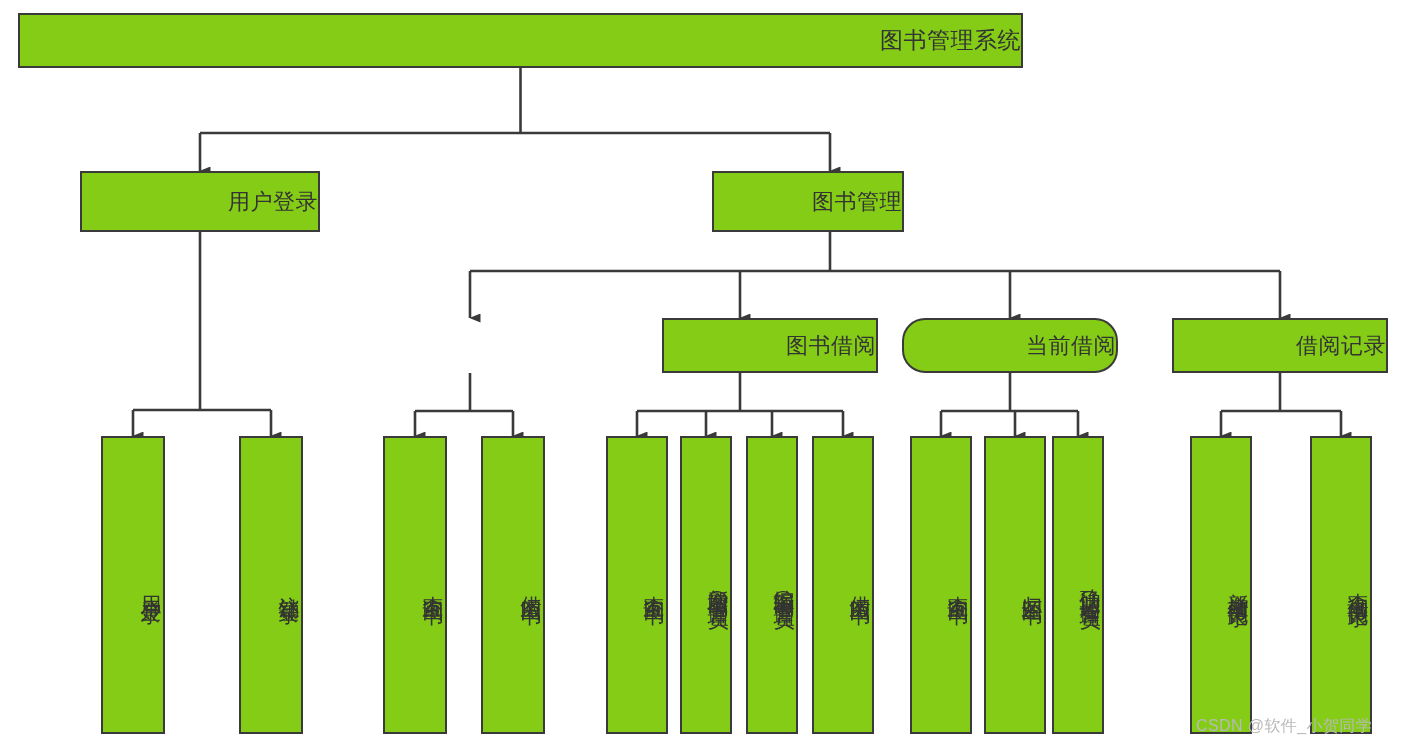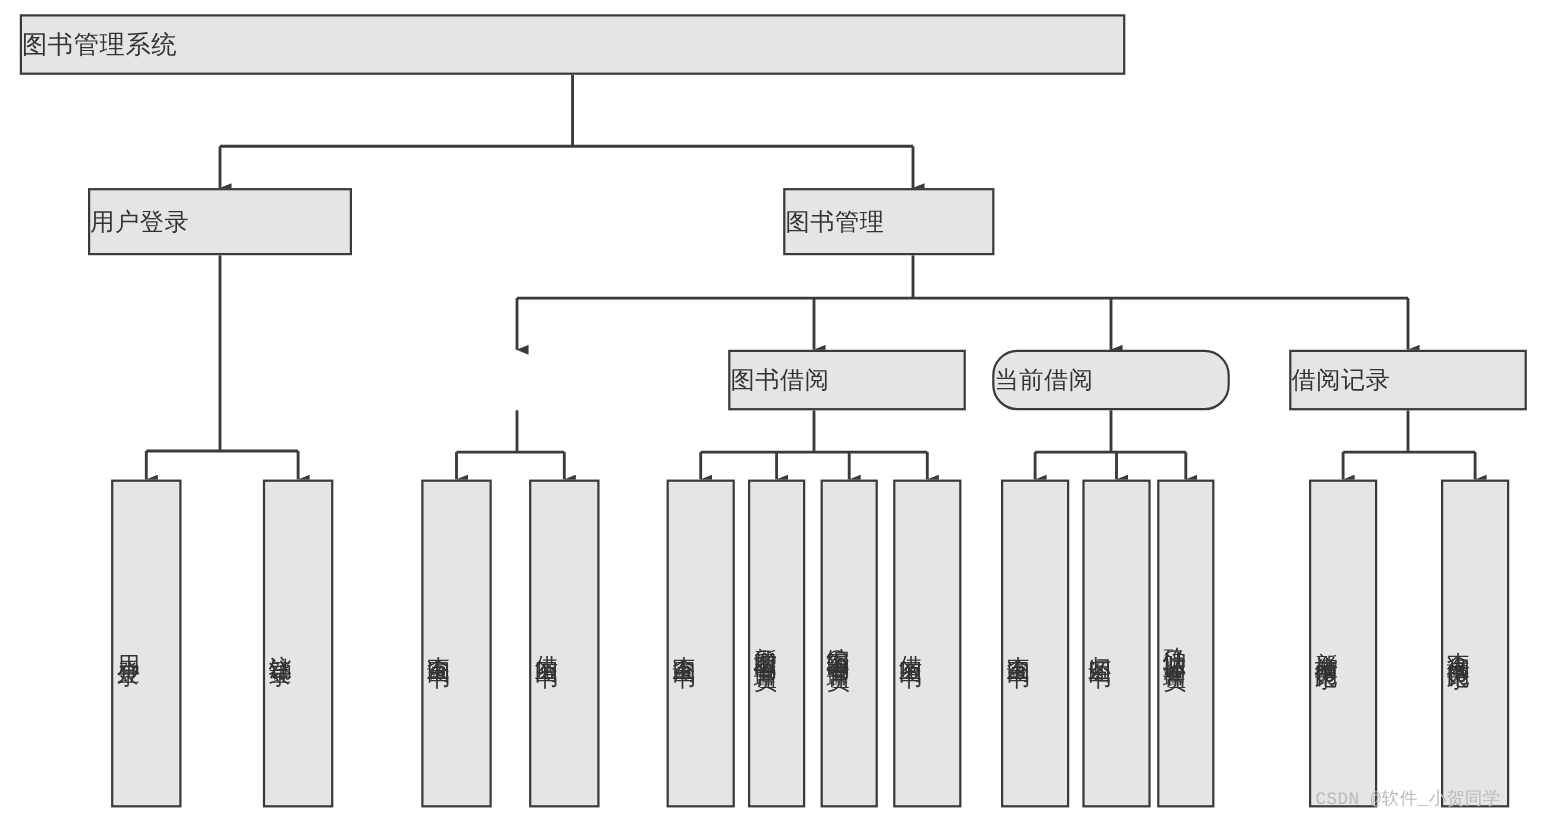--- a/index.html
+++ b/index.html
@@ -22,25 +22,25 @@
   #diagram-svg {
     position: absolute;
     top: 0;
     left: 0;
     width: 1405px;
     height: 747px;
   }
   .node-box {
     position: absolute;
     box-sizing: border-box;
-    background: #e5e5e5;
+    background: #84cc16;
     border: 2px solid #3a3a3a;
     display: flex;
     align-items: center;
-    justify-content: flex-start;
+    justify-content: flex-end;
     overflow: hidden;
   }
   .node-label {
     color: #333333;
     font-size: 22px;
     line-height: 1.18;
     letter-spacing: 0.5px;
     text-align: center;
     white-space: nowrap;
   }
@@ -57,21 +57,20 @@
   }
   #watermark {
     position: absolute;
     left: 1196px;
     top: 716px;
     font-size: 16px;
     color: #b9b9b9;
     letter-spacing: 0.4px;
     white-space: nowrap;
     pointer-events: none;
-    font-family: Liberation Mono, monospace;
   }
 </style>
 </head>
 <body>
 
 <div id="diagram-root">
 
   <svg id="diagram-svg" viewBox="0 0 1405 747" xmlns="http://www.w3.org/2000/svg">
     <defs>
       <marker id="arrowhead" markerWidth="9" markerHeight="11" refX="4.5" refY="10.5" orient="auto" markerUnits="userSpaceOnUse">

